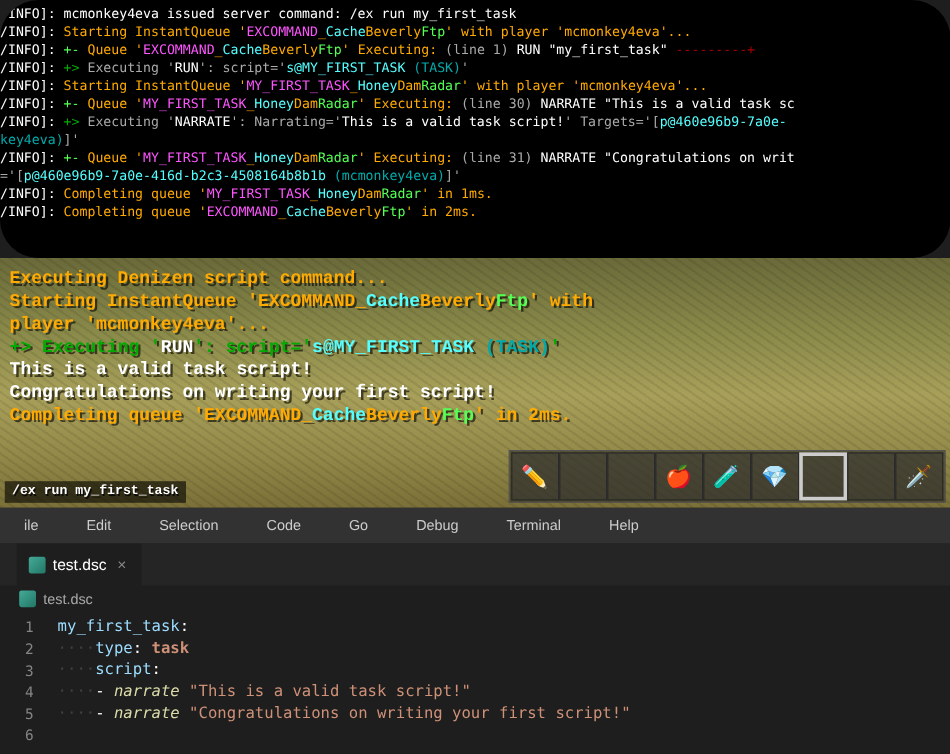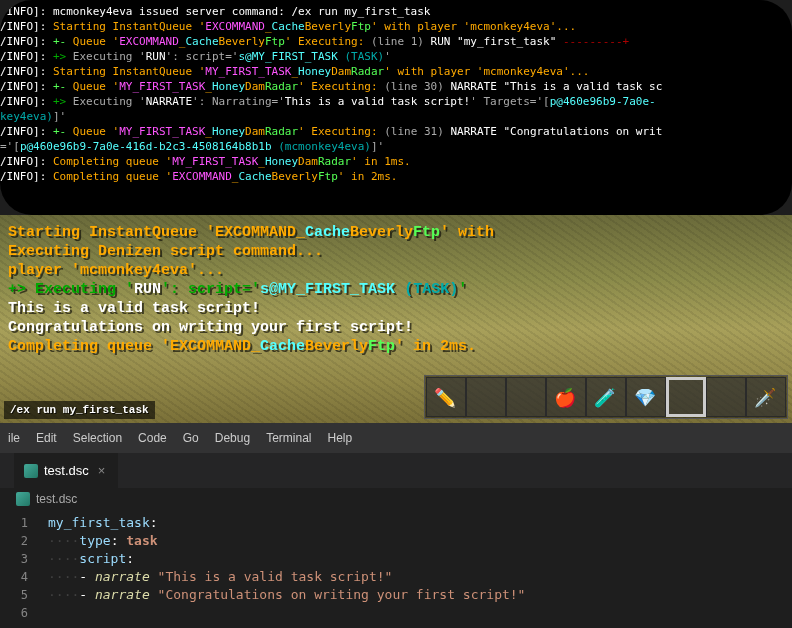--- a/index.html
+++ b/index.html
@@ -29,21 +29,21 @@
 
 .hotbar { position: absolute; bottom: 4px; right: 4px; display: flex; background: rgba(0,0,0,0.4); border: 1px solid #555; padding: 1px; }
 .hotbar-slot { width: 40px; height: 40px; border: 1px solid #2a2a2a; background: rgba(60,60,60,0.55); display:flex; align-items:center; justify-content:center; }
 .hotbar-slot.selected { border: 3px solid #ccc; }
 .hotbar-slot span { font-size: 18px; }
 
 .chat-input { position: absolute; bottom: 4px; left: 4px; background: rgba(0,0,0,0.6); color: #fff; padding: 3px 6px; font-family: 'Courier New', monospace; font-size: 11px; font-weight: bold; text-shadow: 1px 1px 0 rgba(0,0,0,0.8); }
 
 .vscode { background: #1e1e1e; height: 205px; display:flex; flex-direction:column; }
 .menu-bar { display:flex; align-items:center; background: #323233; height: 30px; color:#ccc; font-family: 'Segoe UI', sans-serif; font-size: 12px; }
-.menu-bar .item { padding: 0 8px; cursor: pointer; }
+.menu-bar .item { padding: 0 20px; cursor: pointer; }
 .menu-bar .title { flex: 1; text-align: center; color:#999; font-size: 11px; }
 .tab-bar { display:flex; background: #252526; height: 35px; padding-left: 14px; }
 .tab { display:flex; align-items:center; background:#1e1e1e; padding: 0 10px; color: #fff; font-family: 'Segoe UI', sans-serif; font-size: 13px; gap: 6px; }
 .tab .close { color:#888; cursor:pointer; padding: 0 3px; }
 .breadcrumb { color: #aaa; font-family: 'Segoe UI', sans-serif; font-size: 12px; padding: 4px 16px; display:flex; align-items:center; gap:6px;}
 .editor { padding: 4px 0; font-family: Consolas, monospace;}
 .line { display:flex; line-height: 18px;}
 .gutter { width: 48px; text-align: right; color:#858585; padding-right: 20px; font-size: 12px; }
 .code { font-size: 13px; white-space: pre; }
 .indent-dots { color: #404040; }
@@ -66,22 +66,22 @@
     <div class="console-line"><span class="white">/INFO]:</span><span class="darkgreen"> +&gt; </span><span class="gray">Executing '</span><span class="white">NARRATE</span><span class="gray">': Narrating='</span><span class="white">This is a valid task script!</span><span class="gray">'  Targets='[</span><span class="cyan">p@460e96b9-7a0e-</span></div>
     <div class="console-line"><span class="darkcyan">key4eva)</span><span class="gray">]'</span></div>
     <div class="console-line"><span class="white">/INFO]:</span><span class="green"> +- </span><span class="yellow">Queue '</span><span class="pink">MY_FIRST_TASK</span><span class="yellow">_</span><span class="cyan">Honey</span><span class="yellow">Dam</span><span class="green">Radar</span><span class="yellow">' Executing:</span><span class="gray"> (line 31) </span><span class="white">NARRATE "Congratulations on writ</span></div>
     <div class="console-line"><span class="gray">='[</span><span class="cyan">p@460e96b9-7a0e-416d-b2c3-4508164b8b1b </span><span class="darkcyan">(mcmonkey4eva)</span><span class="gray">]'</span></div>
     <div class="console-line"><span class="white">/INFO]:</span><span class="yellow">  Completing queue '</span><span class="pink">MY_FIRST_TASK</span><span class="yellow">_</span><span class="cyan">Honey</span><span class="yellow">Dam</span><span class="green">Radar</span><span class="yellow">' in 1ms.</span></div>
     <div class="console-line"><span class="white">/INFO]:</span><span class="yellow">  Completing queue '</span><span class="pink">EXCOMMAND</span><span class="yellow">_</span><span class="cyan">Cache</span><span class="yellow">Beverly</span><span class="green">Ftp</span><span class="yellow">' in 2ms.</span></div>
   </div>
 
 <div class="game-view">
   <div class="chat" id="chat">
+      <div class="chat-line"><span class="go">Executing Denizen script command...</span></div>
       <div class="chat-line"><span class="go"> Starting InstantQueue 'EXCOMMAND_</span><span class="lc">Cache</span><span class="go">Beverly</span><span class="lg">Ftp</span><span class="go">' with</span></div>
-      <div class="chat-line"><span class="go">Executing Denizen script command...</span></div>
       <div class="chat-line"><span class="go"> player 'mcmonkey4eva'...</span></div>
       <div class="chat-line"><span class="gr">+&gt;</span><span class="gr"> Executing '</span><span class="w">RUN</span><span class="gr">': script='</span><span class="lc">s@MY_FIRST_TASK </span><span class="cy">(TASK)</span><span class="gr">'</span></div>
       <div class="chat-line"><span class="w">This is a valid task script!</span></div>
       <div class="chat-line"><span class="w">Congratulations on writing your first script!</span></div>
       <div class="chat-line"><span class="go"> Completing queue 'EXCOMMAND_</span><span class="lc">Cache</span><span class="go">Beverly</span><span class="lg">Ftp</span><span class="go">' in 2ms.</span></div>
     </div>
   <div class="chat-input">/ex run my_first_task</div>
   <div class="hotbar" id="hotbar">
       <div class="hotbar-slot">
         <span>✏️</span>

